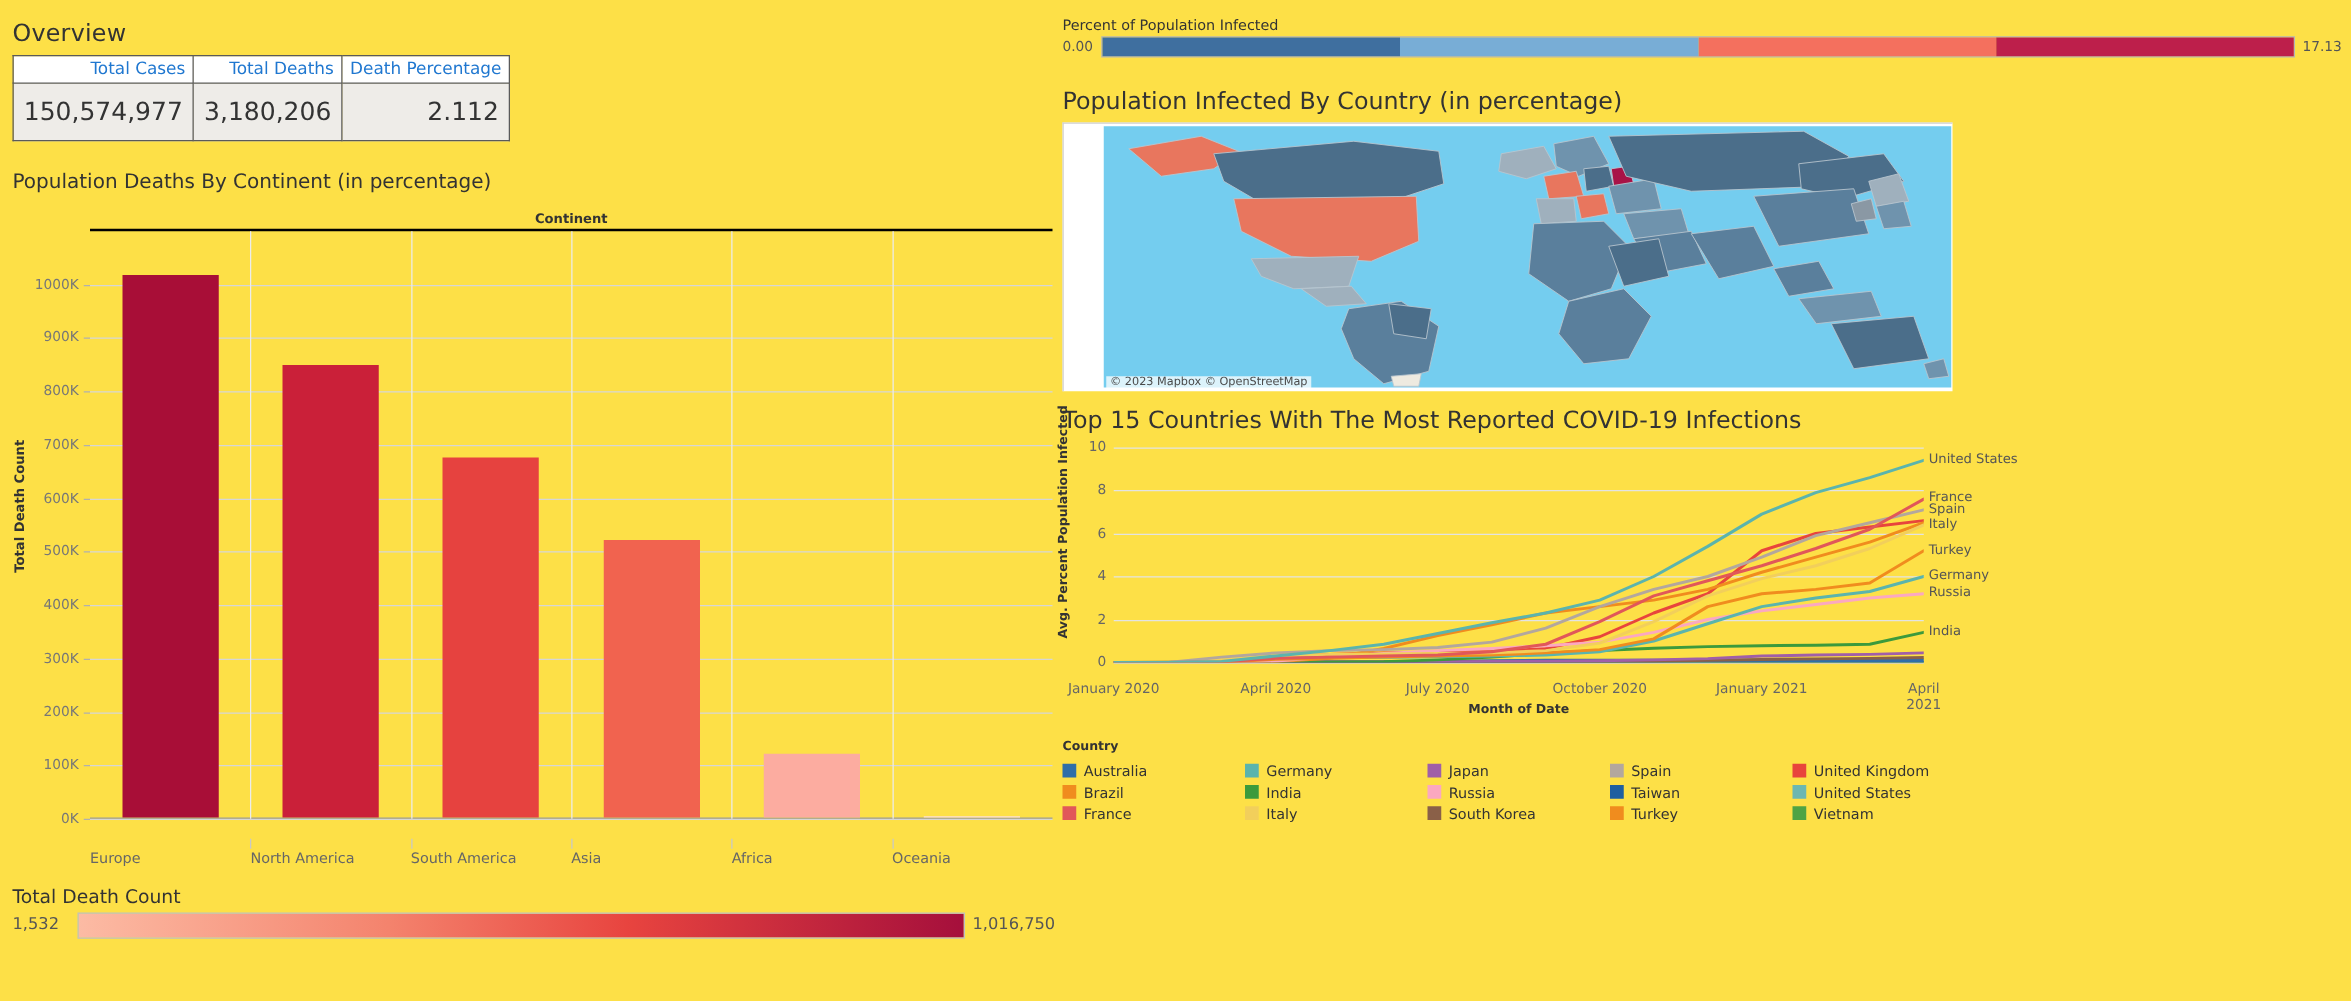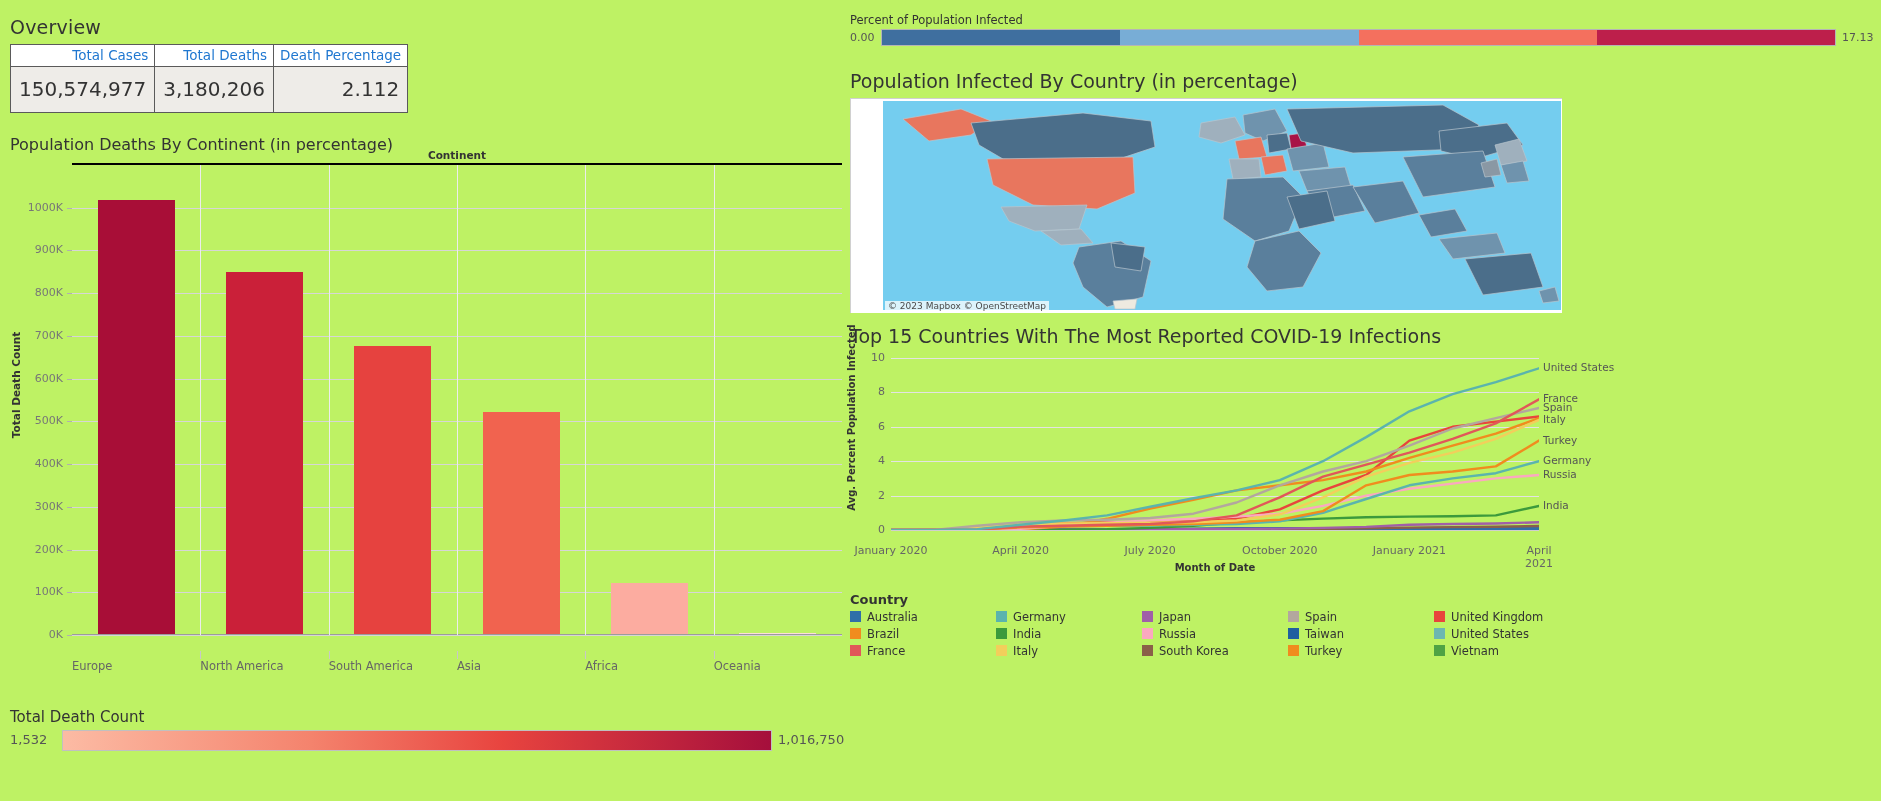--- a/index.html
+++ b/index.html
@@ -3,21 +3,21 @@
 <meta charset="utf-8">
 <style>
   * { box-sizing: border-box; }
   html, body {
     margin: 0; padding: 0;
     width: 1881px; height: 801px;
     background: #ffffff;
     font-family: "DejaVu Sans", sans-serif;
     overflow: hidden;
   }
-  .page { position: relative; width: 1881px; height: 801px; background:#bef264; }
+  .page { position: relative; width: 1881px; height: 801px; background:#fde047; }
 
   
   .left { position: absolute; left: 0; top: 0; width: 845px; height: 801px; }
 
   .overview-title {
     position: absolute; left: 10px; top: 16px;
     font-size: 19px; color: #333333; font-weight: 400;
     letter-spacing: .2px;
   }
 
@@ -45,21 +45,21 @@
     font-size: 20px;
     white-space: nowrap;
   }
 
   .bar-title {
     position: absolute; left: 10px; top: 135px;
     font-size: 16px; color: #333333; font-weight: 400;
   }
 
   
-  .bar-chart { position: absolute; left: 0px; top: 149px; width: 845px; height: 540px; }
+  .bar-chart { position: absolute; left: 0px; top: 169px; width: 845px; height: 540px; }
   .bc-colheader {
     position: absolute; left: 72px; top: 0px; width: 770px;
     text-align: center; font-size: 10.5px; color: #333; font-weight: 700;
   }
   .bc-topline {
     position: absolute; left: 72px; top: 14px; width: 770px; height: 2px;
     background: #000000;
   }
   .bc-axis-title {
     position: absolute; left: -64px; top: 230px;
@@ -164,21 +164,21 @@
   }
   .lc-xaxis-title {
     position: absolute; left: 46px; top: 212px; width: 648px; text-align: center;
     font-size: 10px; color: #333; font-weight: 700;
   }
   .lc-endlabel {
     position: absolute; font-size: 10.5px; color: #555; white-space: nowrap;
   }
 
   .legend-title {
-    position: absolute; left: 5px; top: 592px; font-size: 13px; color: #333; font-weight: 700;
+    position: absolute; left: 5px; top: 592px; font-size: 10px; color: #333; font-weight: 700;
   }
   .legend-grid {
     position: absolute; left: 5px; top: 608px;
     display: grid; grid-template-columns: repeat(5, 122px);
     grid-auto-flow: column; grid-template-rows: repeat(3, 17px);
     column-gap: 24px;
   }
   .legend-item { display: flex; align-items: center; gap: 6px; height: 17px; }
   .legend-sw { width: 11px; height: 11px; flex: 0 0 11px; }
   .legend-lbl { font-size: 11.5px; color: #333; white-space: nowrap; }

